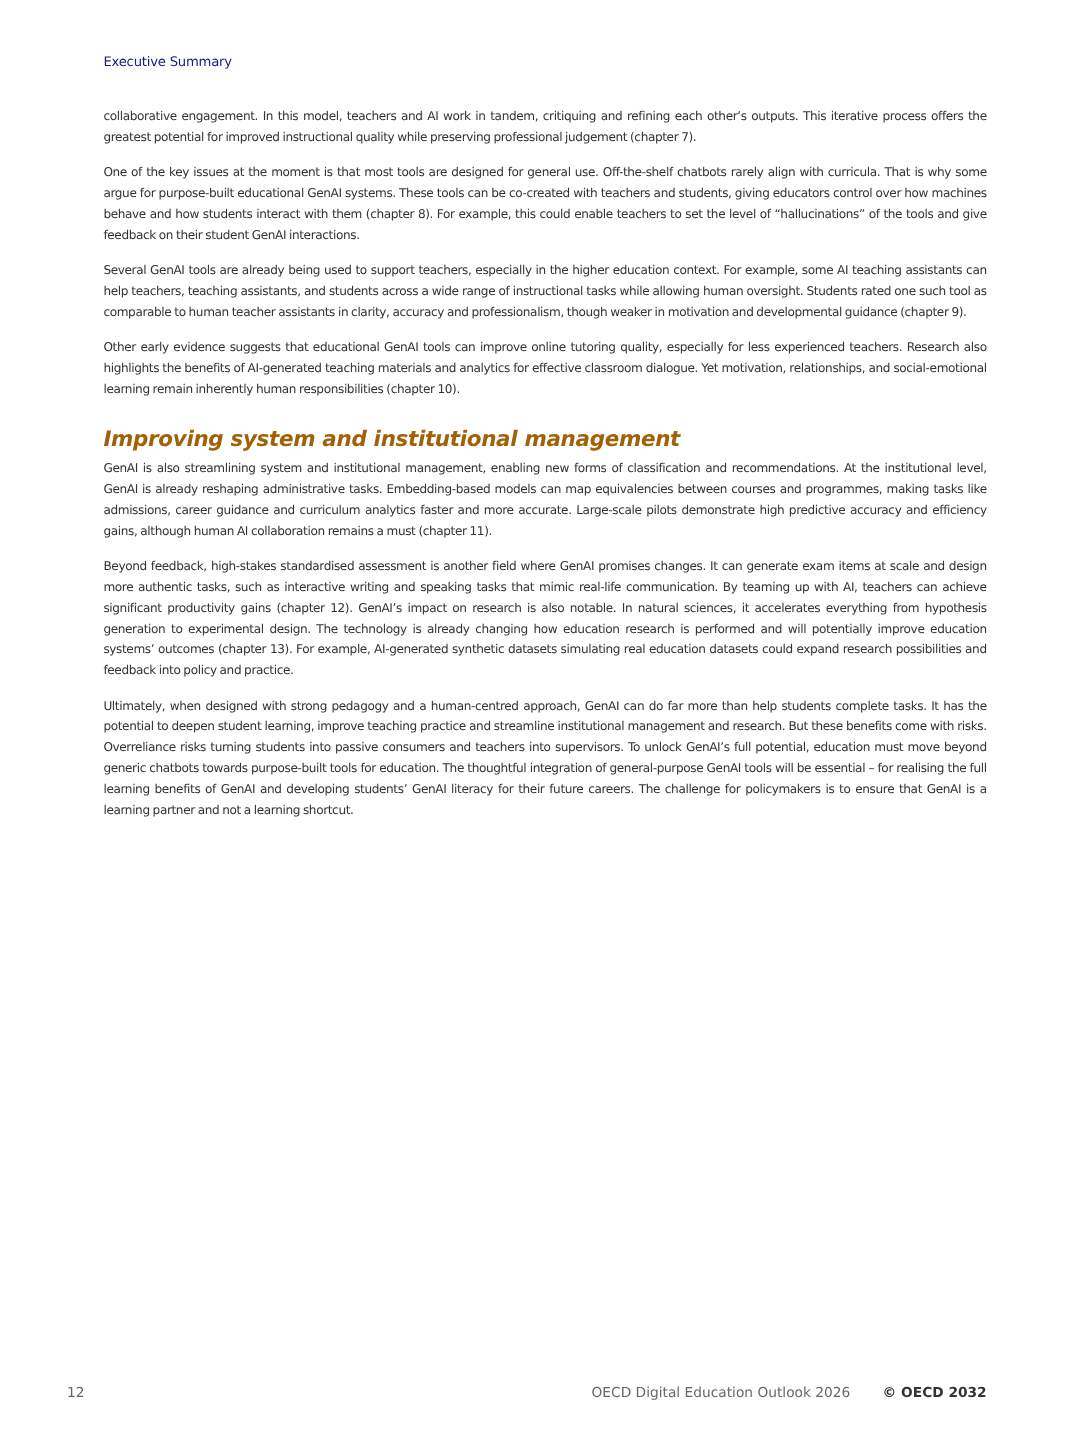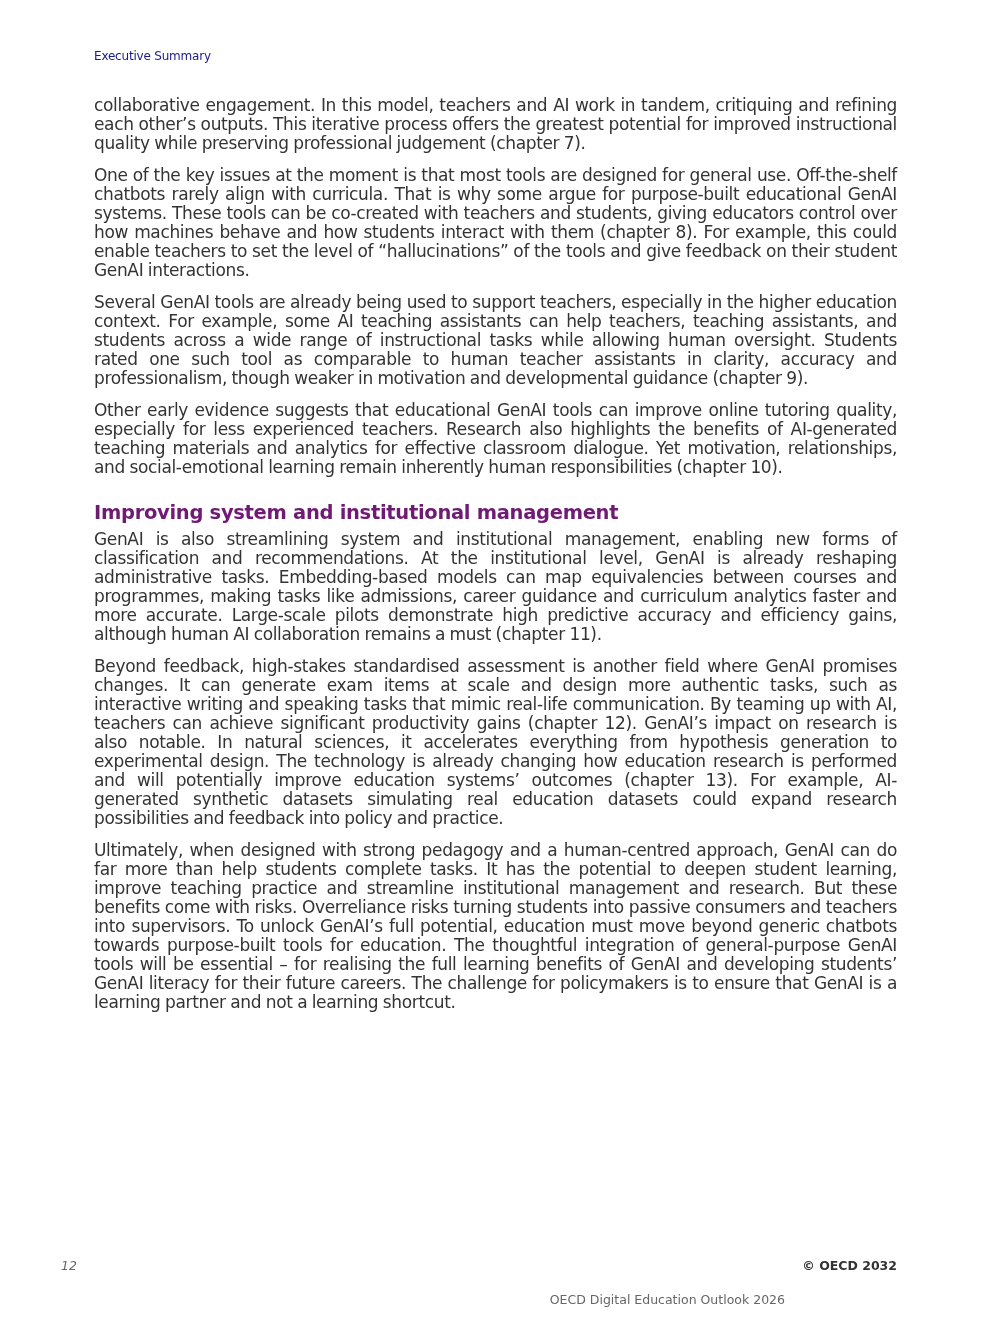--- a/index.html
+++ b/index.html
@@ -1,23 +1,23 @@
 <!DOCTYPE html>
 <html><head>
 <meta charset="utf-8">
 <style>
   html, body { margin: 0; padding: 0; background: #ffffff; }
   body { width: 992px; height: 1323px; position: relative; overflow: hidden; font-family: "DejaVu Sans", sans-serif; }
   .running-head { position: absolute; left: 94px; top: 49px; font-size: 12px; color: #1a1a8c; letter-spacing: -0.2px; }
   .content { position: absolute; left: 94px; top: 96px; width: 803px; }
-  .para { margin: 0 0 13px 0; font-size: 17px; line-height: 19px; color: #333333; text-align: justify; letter-spacing: -0.35px; word-spacing: -0.5px; }
-  .section-title { margin: 24px 0 6px 0; font-size: 19.5px; font-weight: bold; color: #701a75; letter-spacing: -0.3px; }
+  .para { margin: 0 0 13px 0; font-size: 11px; line-height: 19px; color: #333333; text-align: justify; letter-spacing: -0.35px; word-spacing: -0.5px; }
+  .section-title { margin: 24px 0 6px 0; font-size: 19.5px; font-weight: bold; color: #a16207; letter-spacing: -0.3px; font-style: italic; }
   .footer { position: absolute; top: 1258px; left: 0; width: 992px; font-size: 12.5px; color: #666666; }
-  .page-number { position: absolute; left: 61px; font-style: italic; }
-  .pub-title { position: absolute; right: 207px; margin-top: 34px; }
+  .page-number { position: absolute; left: 61px; }
+  .pub-title { position: absolute; right: 219px; }
   .copyright { position: absolute; right: 95px; font-weight: bold; color: #333333; }
 </style>
 </head>
 <body>
 
 <div class="running-head">Executive Summary</div>
 
 <div class="content">
   <p class="para">collaborative engagement. In this model, teachers and AI work in tandem, critiquing and refining each other’s outputs. This iterative process offers the greatest potential for improved instructional quality while preserving professional judgement (chapter 7).</p>
   <p class="para">One of the key issues at the moment is that most tools are designed for general use. Off-the-shelf chatbots rarely align with curricula. That is why some argue for purpose-built educational GenAI systems. These tools can be co-created with teachers and students, giving educators control over how machines behave and how students interact with them (chapter 8). For example, this could enable teachers to set the level of “hallucinations” of the tools and give feedback on their student GenAI interactions.</p>

